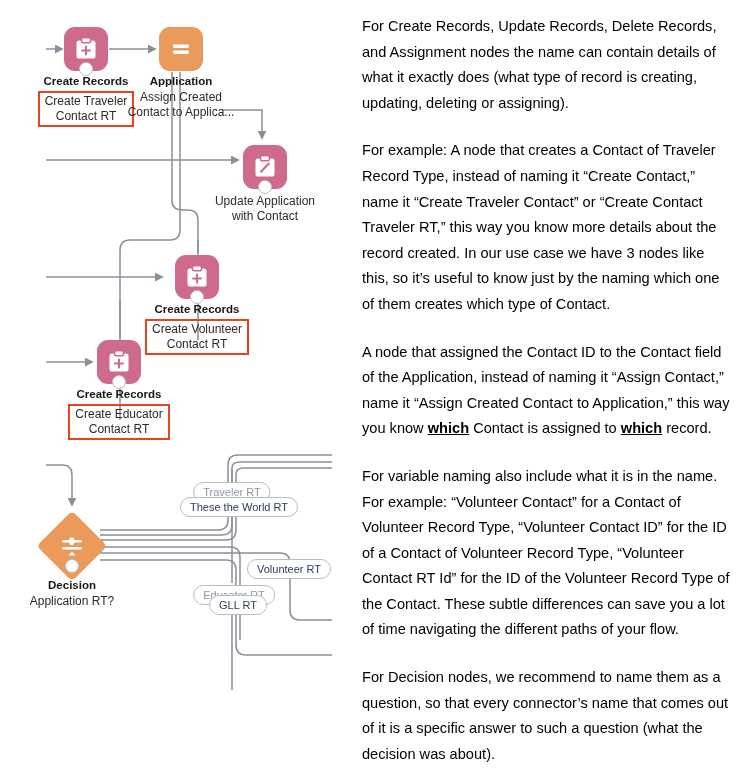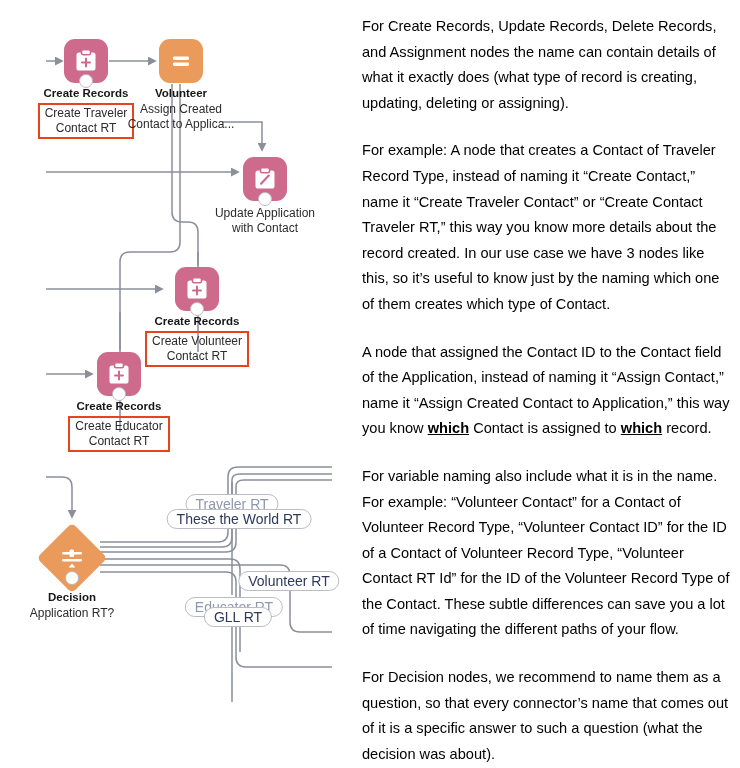--- a/index.html
+++ b/index.html
@@ -14,21 +14,21 @@
   #page {
     position: relative;
     width: 740px; height: 768px;
     background: #ffffff;
   }
 
   
   #diagram {
     position: absolute;
     left: 0; top: 0;
-    width: 332px; height: 579px; margin-top: 12px;
+    width: 332px; height: 579px;
   }
   #diagram svg.wires {
     position: absolute; left: 0; top: 0;
     width: 332px; height: 768px;
     overflow: visible;
   }
 
   
   .node {
     position: absolute;
@@ -98,21 +98,21 @@
   
   .pill {
     position: absolute;
     transform: translate(-50%, -50%);
     background: #ffffff;
     border: 1px solid #b9bcc4;
     border-radius: 11px;
     height: 20px;
     line-height: 18px;
     padding: 0 9px;
-    font-size: 14px;
+    font-size: 11px;
     color: #2e3a5c;
     white-space: nowrap;
     text-align: right;
   }
   .pill.hidden-behind { color: #8f97ad; }
 
   
   #prose {
     position: absolute;
     left: 332px; top: 14px;
@@ -210,21 +210,21 @@
     </div>
 
     <div class="node" style="left:181px; top:49px;">
       <div class="node-icon orange">
         <svg width="24" height="24" viewBox="0 0 24 24" aria-hidden="true">
           <rect x="4" y="7.5" width="16" height="3.4" rx="1.3" fill="#ffffff"></rect>
           <rect x="4" y="13.5" width="16" height="3.4" rx="1.3" fill="#ffffff"></rect>
         </svg>
       </div>
       <div class="node-labels">
-        <div class="node-title">Volunteer</div>
+        <div class="node-title">Application</div>
         <div class="node-sub plain">
           <span>Assign Created</span><br>
           <span>Contact to Applica...</span>
         </div>
       </div>
     </div>
 
     <div class="node" style="left:265px; top:167px;">
       <div class="node-icon pink">
         <svg width="26" height="26" viewBox="0 0 26 26" aria-hidden="true">

